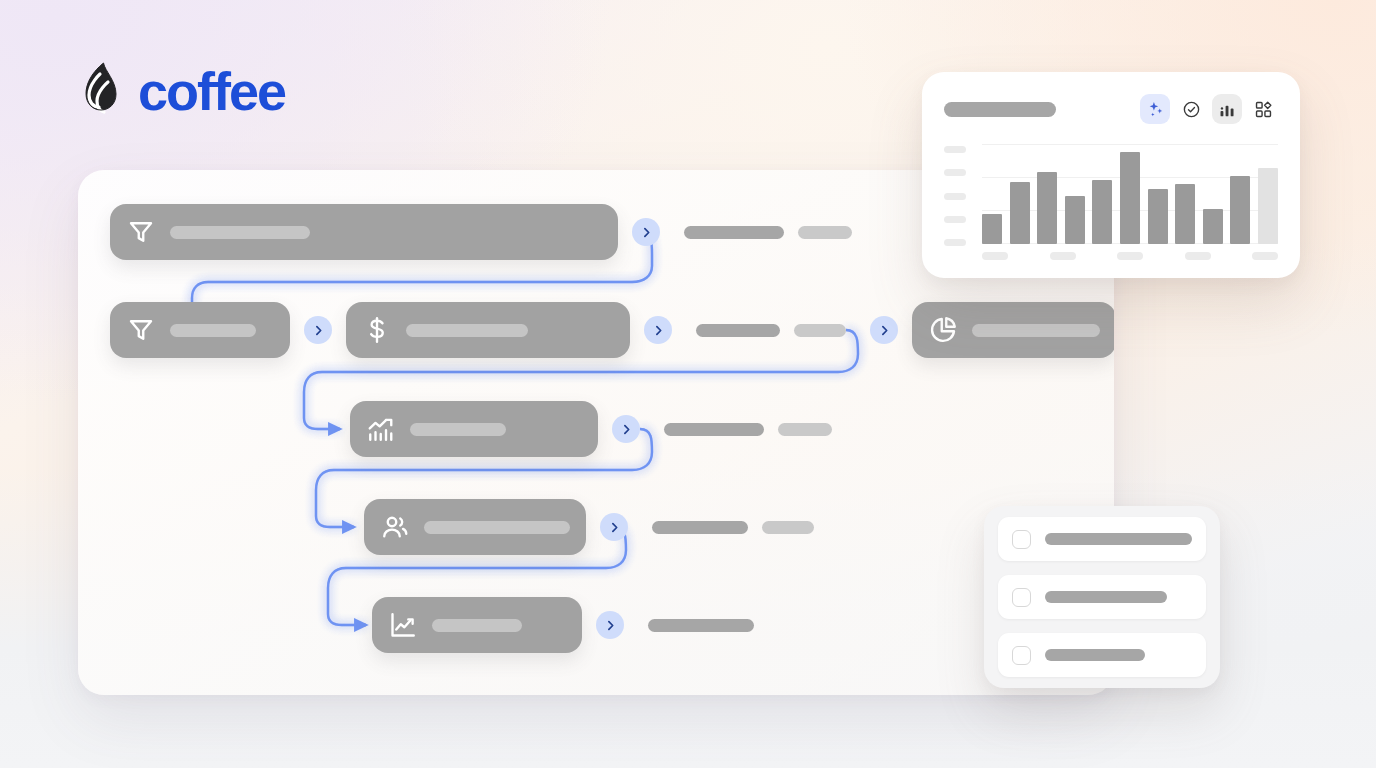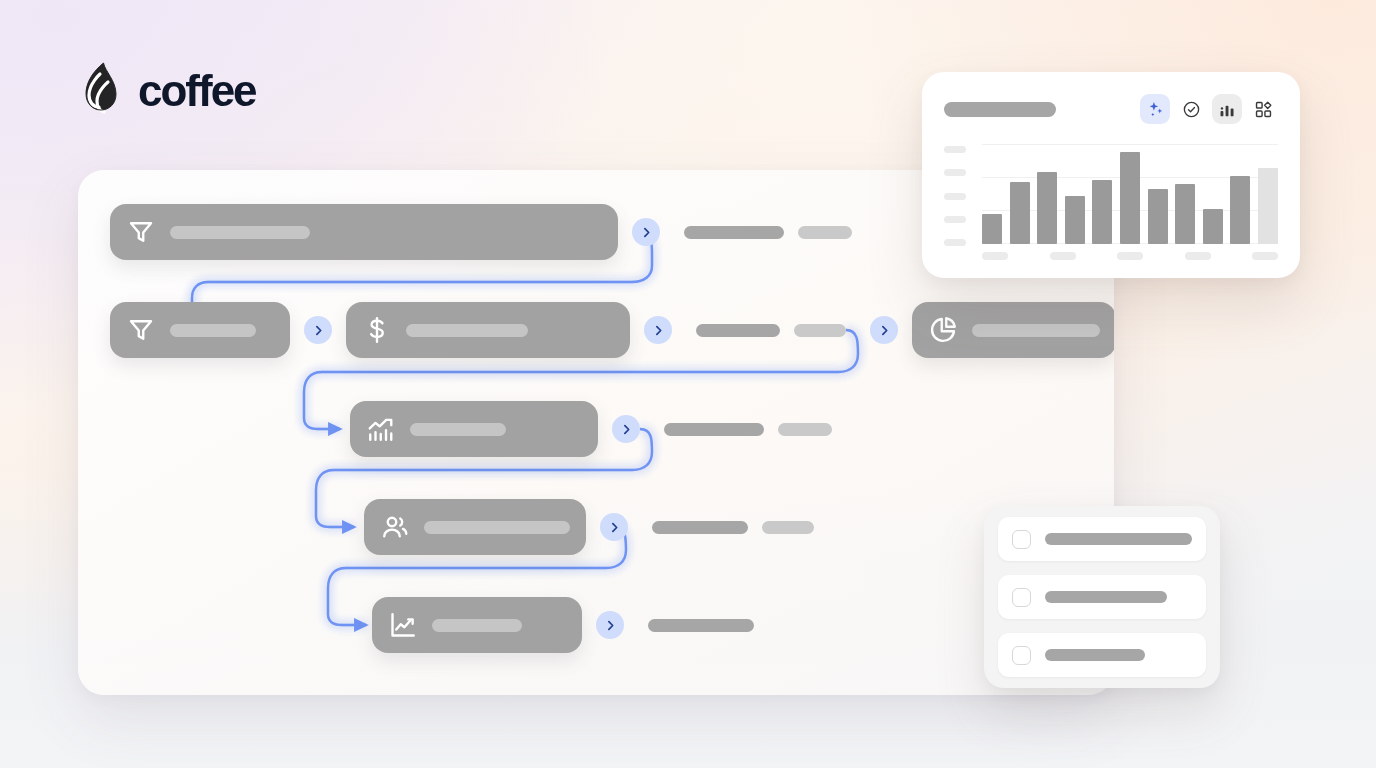--- a/index.html
+++ b/index.html
@@ -30,22 +30,22 @@
   }
 
   
   .logo {
     position: absolute; left: 78px; top: 62px;
     display: flex; align-items: center; gap: 14px;
     z-index: 40;
   }
   .logo-mark { width: 46px; height: 58px; display: block; }
   .logo-word {
-    font-size: 44px; font-weight: 700; letter-spacing: -2.0px;
-    color: #0f172a; line-height: 1;
+    font-size: 54px; font-weight: 700; letter-spacing: -2.0px;
+    color: #1d4ed8; line-height: 1;
     font-family: "Liberation Sans", sans-serif;
   }
 
   
   .canvas-panel {
     position: absolute;
     left: 78px; top: 170px; width: 1036px; height: 525px;
     border-radius: 26px;
     background: linear-gradient(150deg,
        rgba(255,255,255,0.90) 0%,

